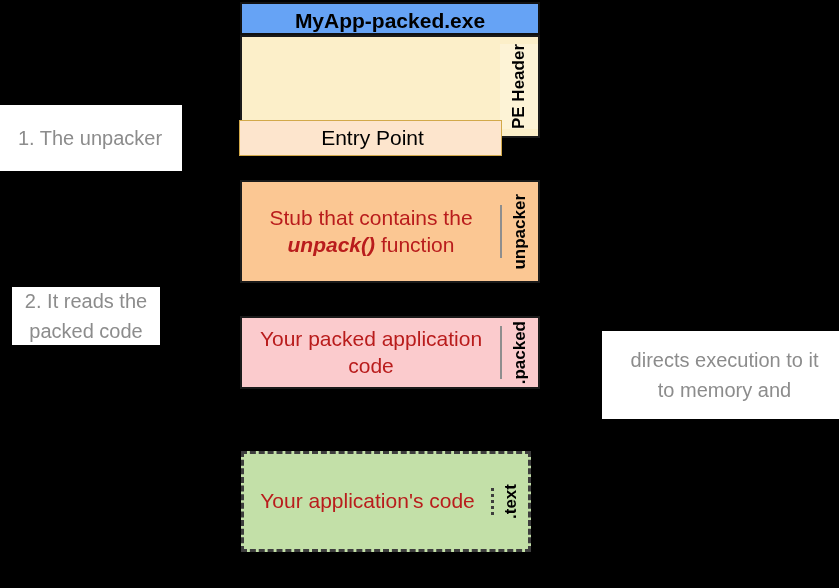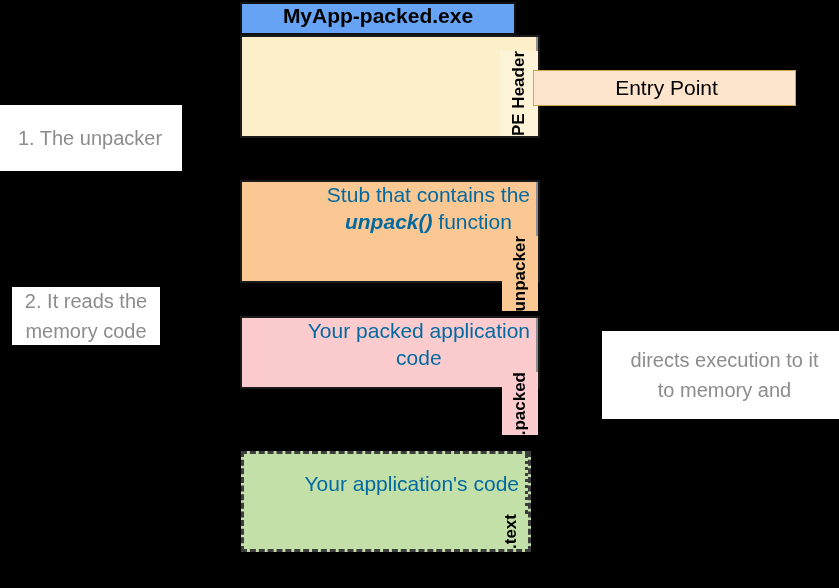--- a/index.html
+++ b/index.html
@@ -20,60 +20,60 @@
     left: 0; top: 0;
     width: 839px;
     height: 588px;
   }
 
   
   .title-bar {
     position: absolute;
     left: 240px;
     top: 2px;
-    width: 276px;
+    width: 300px;
     height: 33px;
     background: #66a3f5;
     border: 2px solid #111111;
     box-sizing: border-box;
     display: flex;
-    align-items: flex-start;
+    align-items: flex-end;
     justify-content: center;
   }
   .title-bar-text {
     font-size: 21px;
     font-weight: bold;
     color: #000000;
     letter-spacing: 0px;
     white-space: nowrap;
   }
 
   
   .section {
     position: absolute;
     box-sizing: border-box;
     border: 2px solid #1a1a1a;
     display: flex;
-    flex-direction: column;
-    align-items: flex-end;
+    flex-direction: row;
+    align-items: center;
   }
   .section.dashed {
     border: 3px dashed #3d3d3d;
   }
   .section-body {
     flex: 1 1 auto;
     position: relative;
     display: flex;
     align-items: center;
     justify-content: center;
     box-sizing: border-box;
   }
   .section-body-text {
     font-size: 21px;
-    color: #0369a1;
+    color: #b91c1c;
     text-align: center;
     line-height: 1.28;
     padding: 0 6px;
   }
   .section-tag {
     flex: 0 0 auto;
     box-sizing: border-box;
     display: flex;
     align-items: center;
     justify-content: center;
@@ -267,21 +267,21 @@
 
   <div class="note" id="note-1">
     <div>
       <span class="note-line">1. The unpacker</span>
     </div>
   </div>
 
   <div class="note" id="note-2">
     <div>
       <span class="note-line">2. It reads the</span>
-      <span class="note-line">memory code</span>
+      <span class="note-line">packed code</span>
     </div>
   </div>
 
   <div class="note" id="note-3">
     <div>
       <span class="note-line">directs execution to it</span>
       <span class="note-line">to memory and</span>
     </div>
   </div>
 

